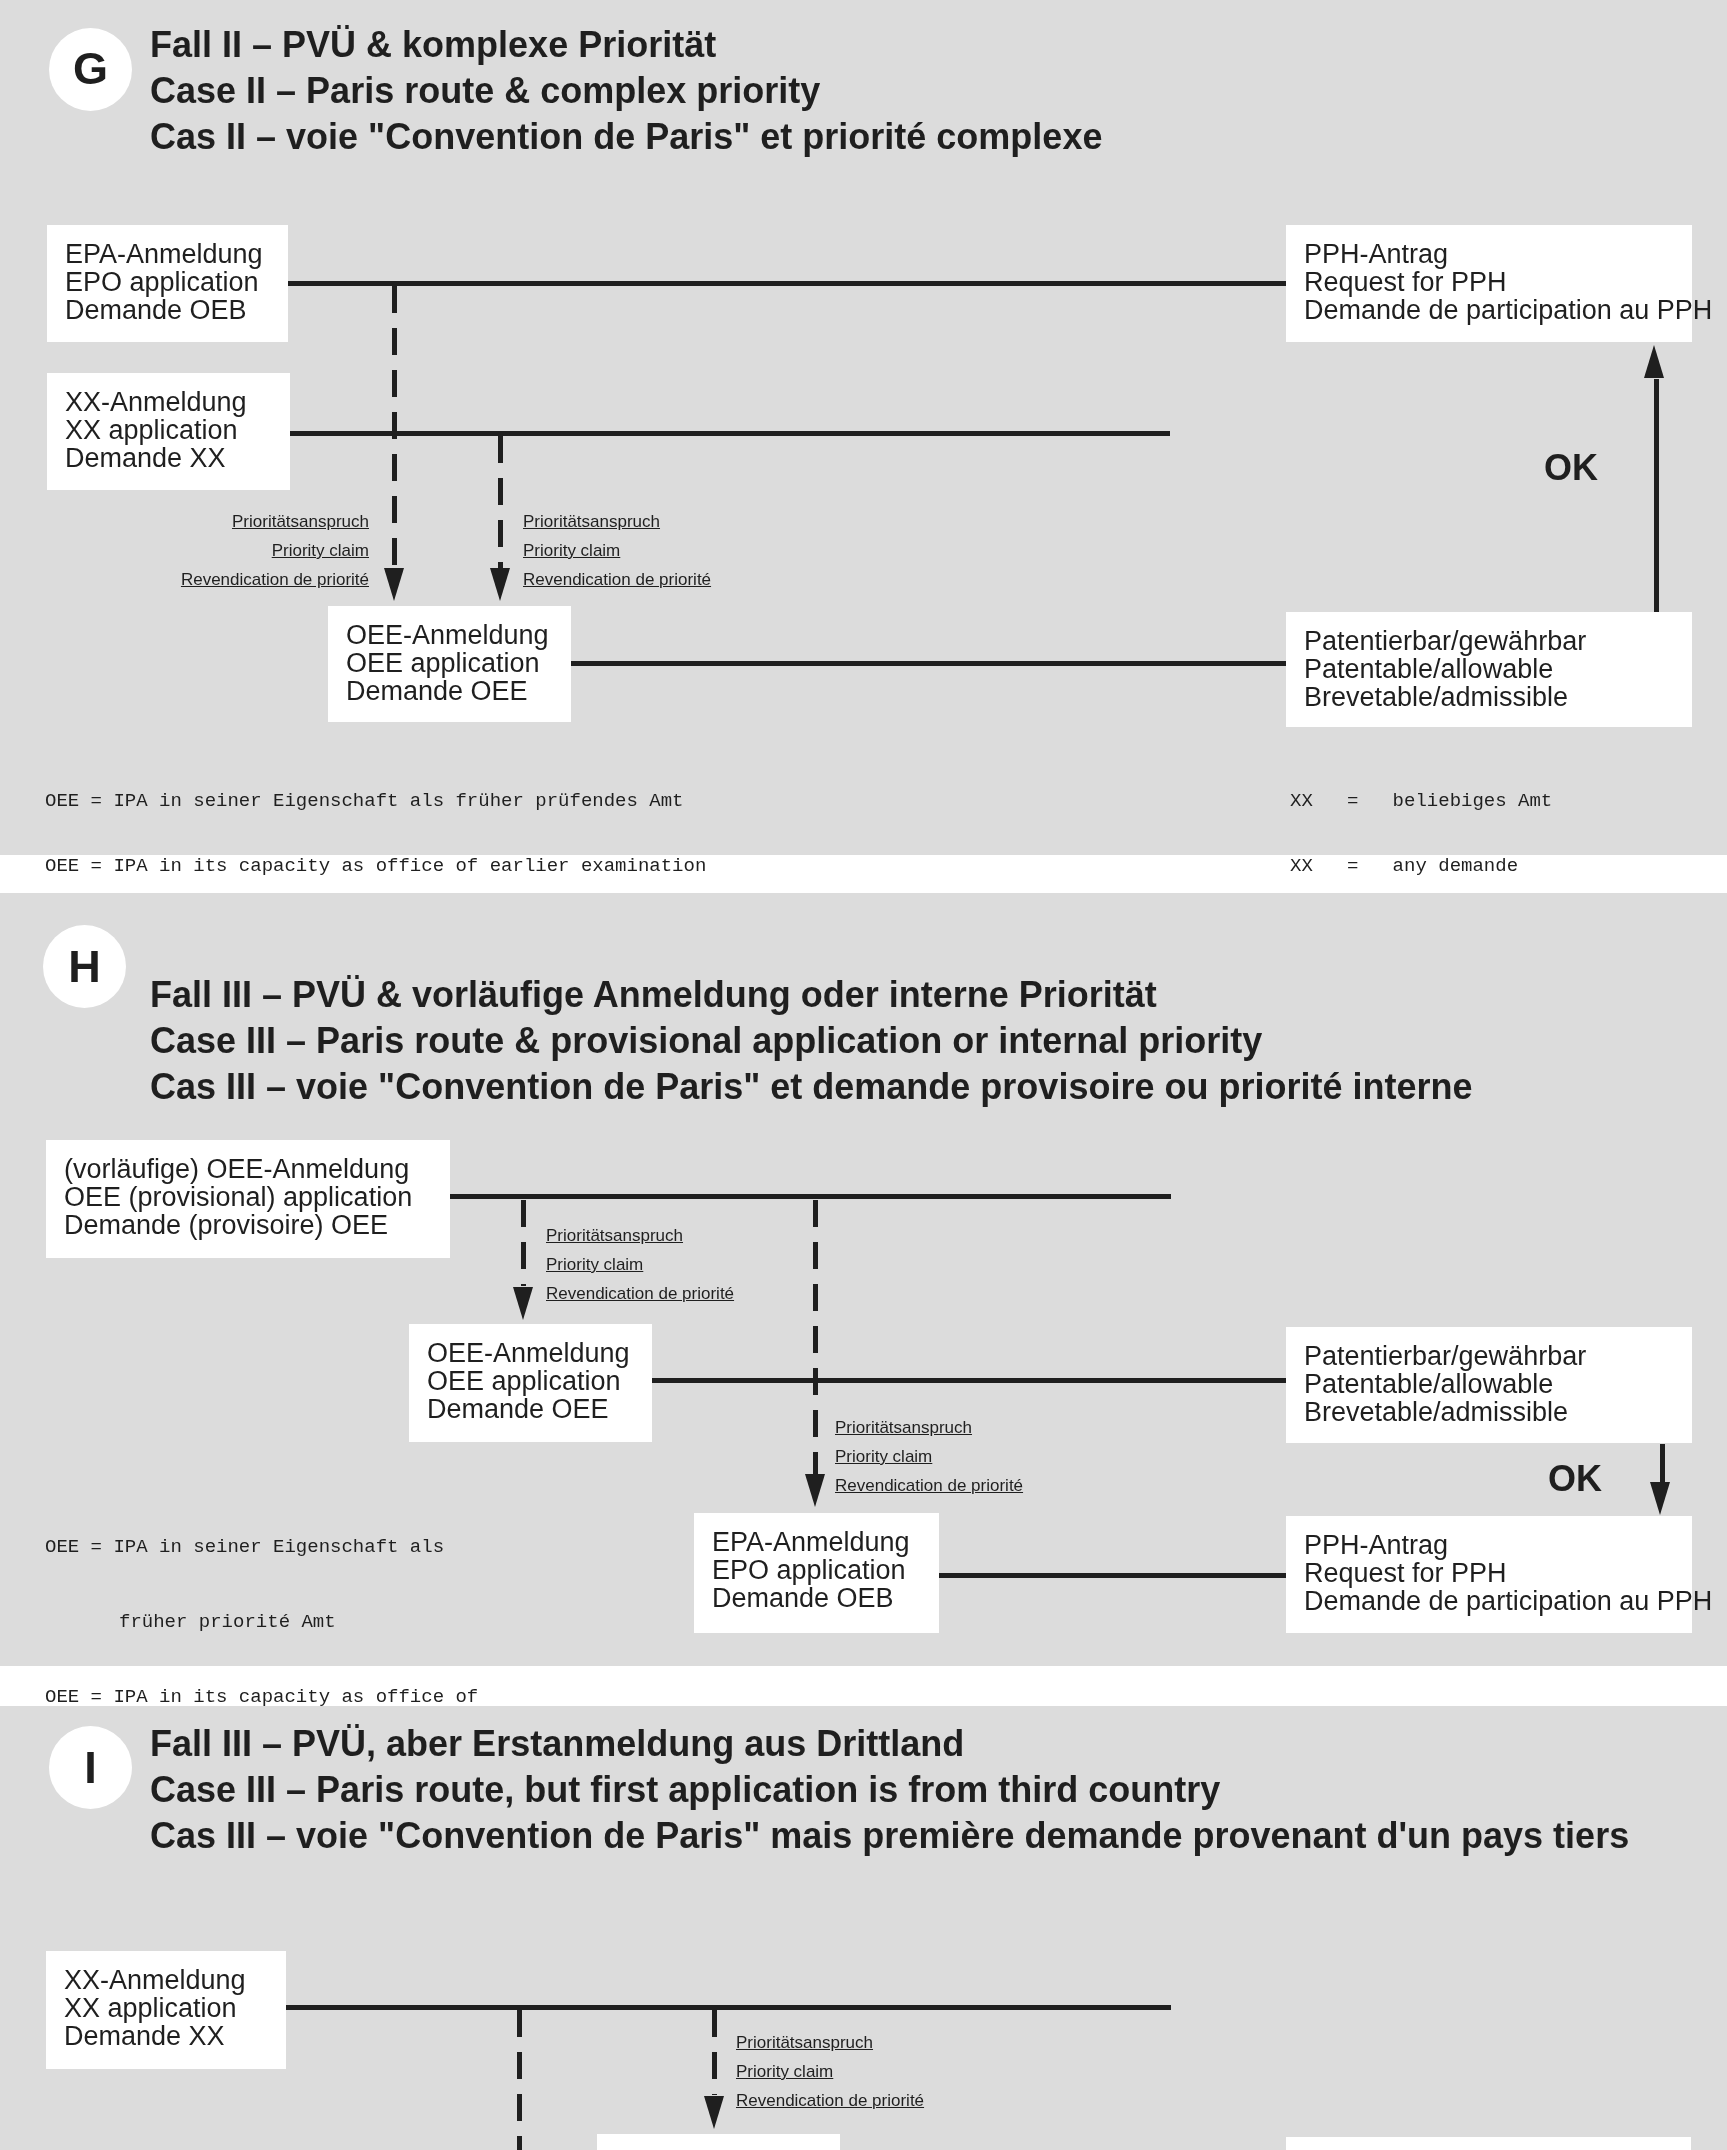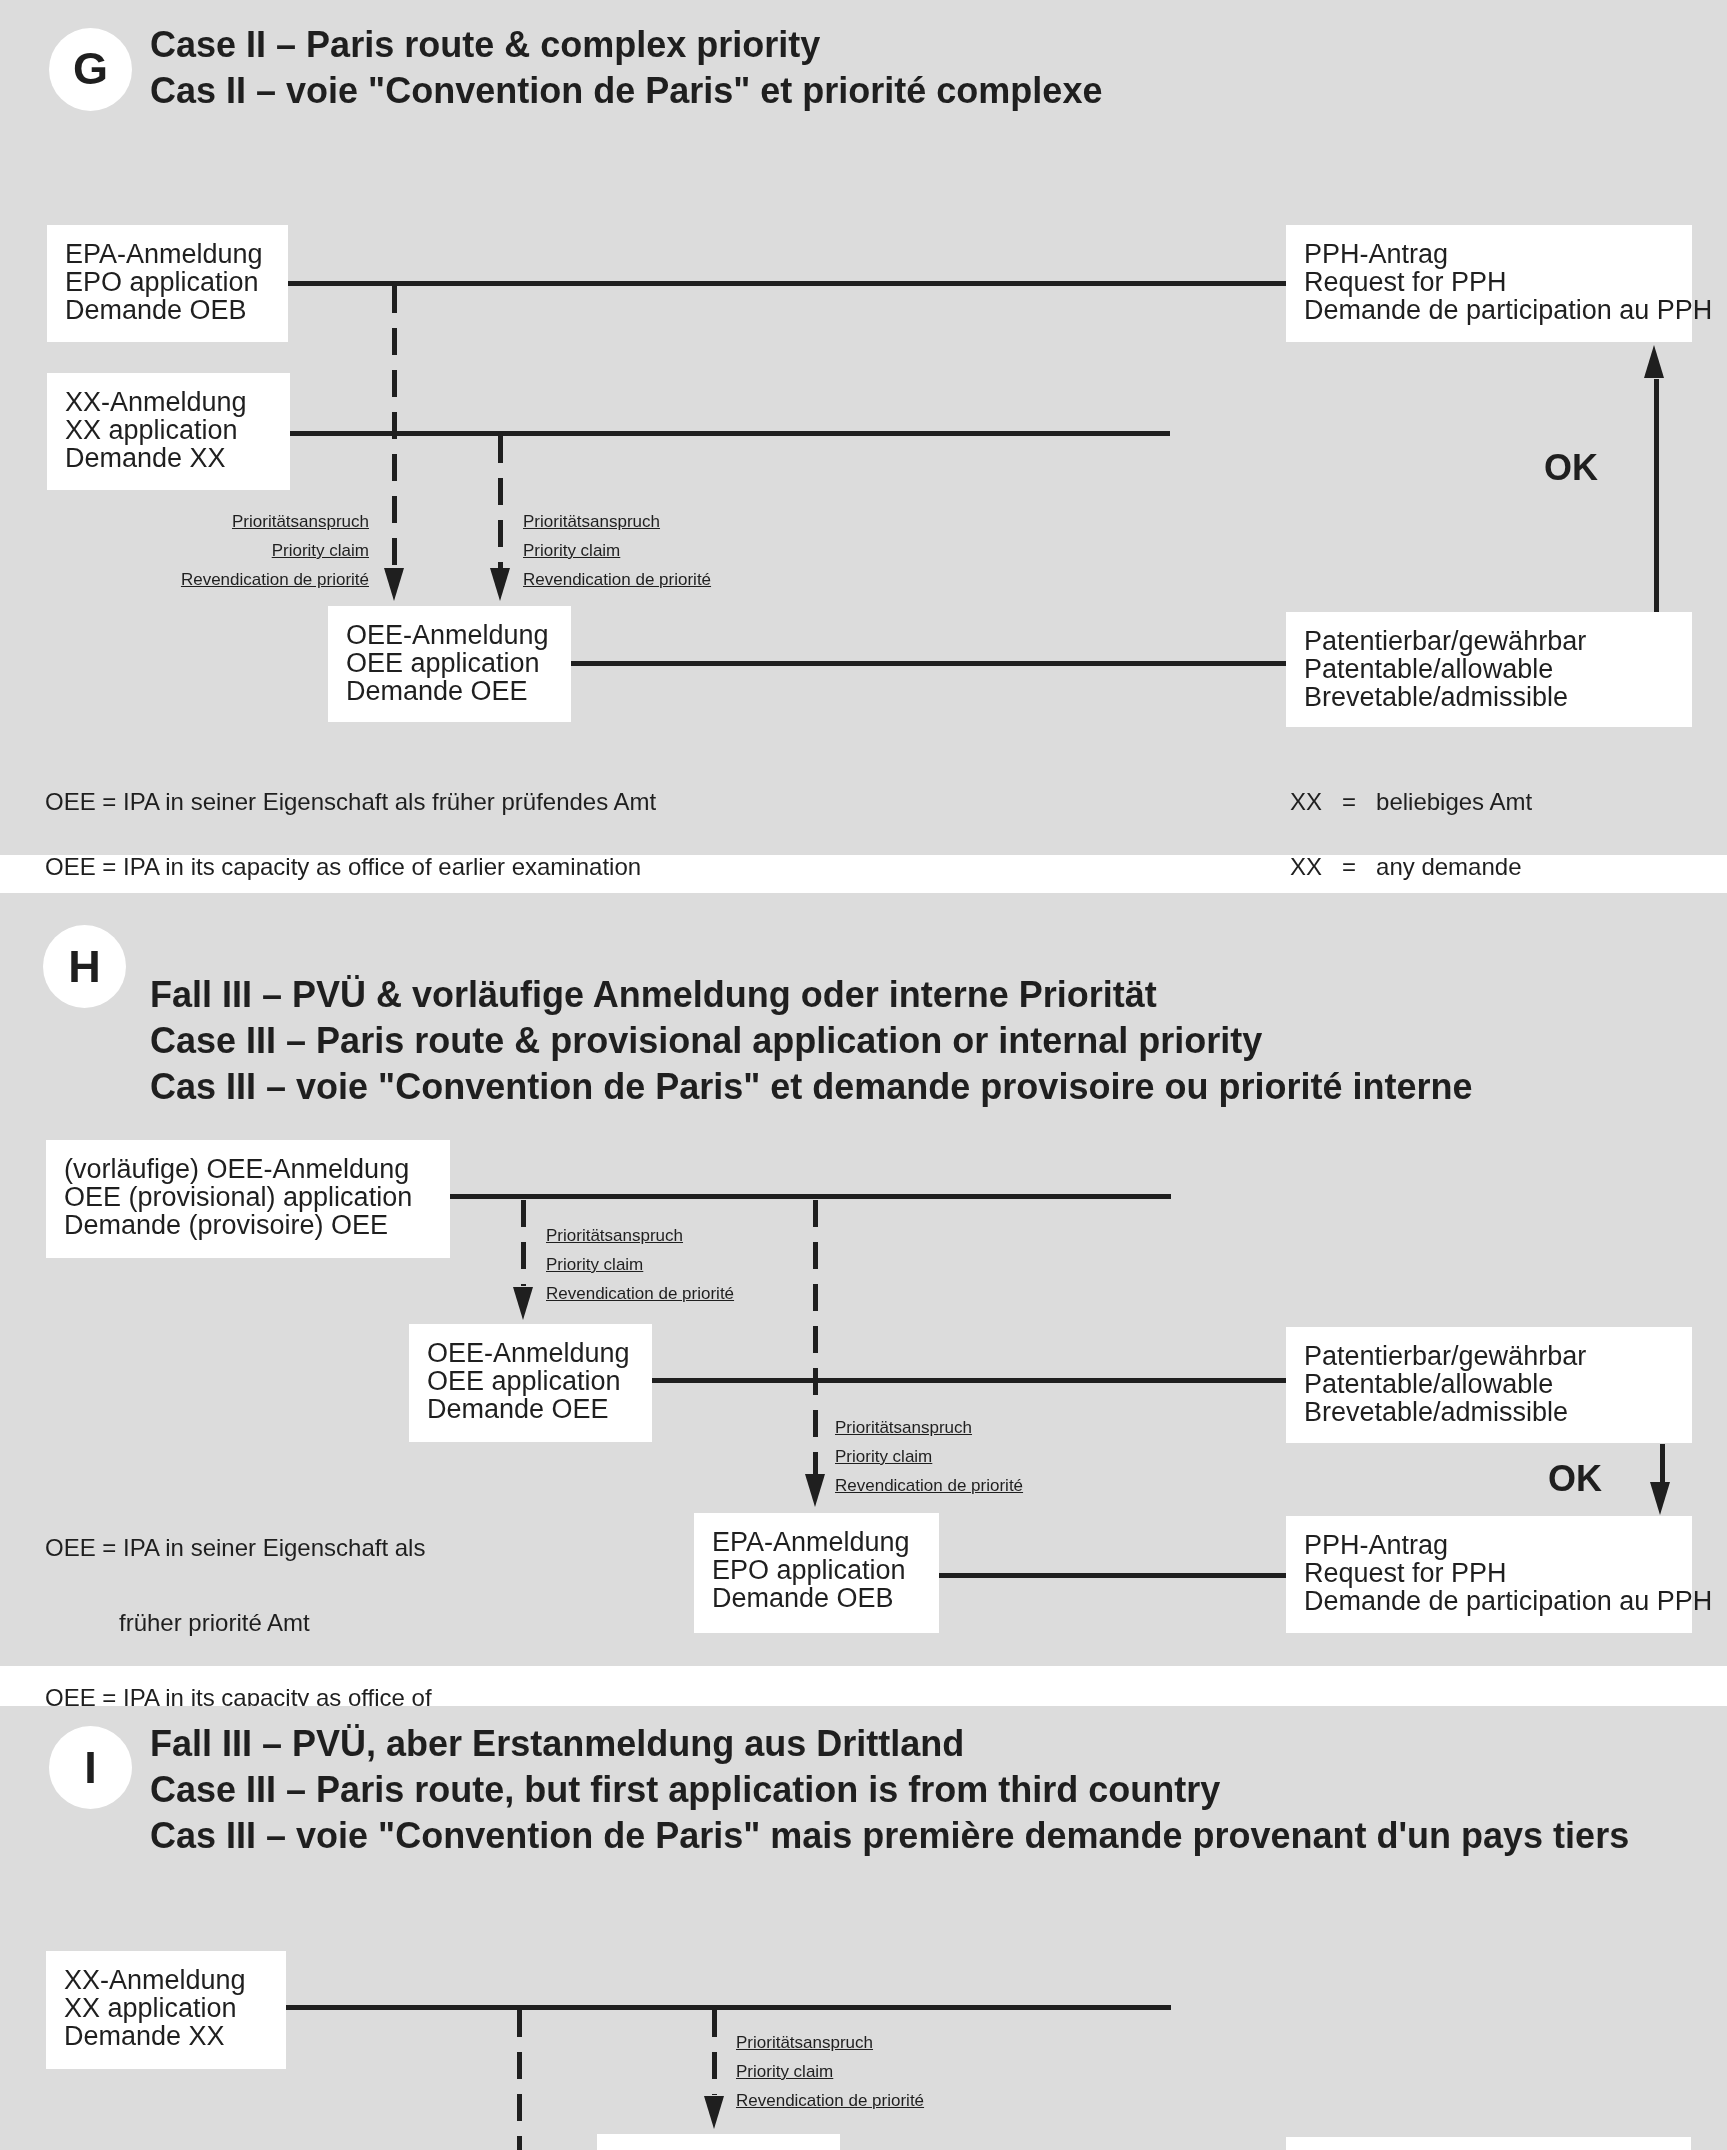--- a/index.html
+++ b/index.html
@@ -78,37 +78,38 @@
 
   .plabel{position:absolute;font-size:17px;line-height:29px;white-space:nowrap;text-decoration:underline;}
   .plabel.right{text-align:right;}
   #g-prio1{left:111px;top:507px;width:258px;}
   #g-prio2{left:523px;top:507px;}
   #h-prio1{left:546px;top:1221px;}
   #h-prio2{left:835px;top:1413px;}
   #i-prio1{left:234px;top:2150px;width:258px;}
   #i-prio2{left:736px;top:2028px;}
 
-  .fnote{position:absolute;font-size:24px;white-space:pre;}
+  .fnote{position:absolute;font-size:19px;white-space:pre;font-family:Liberation Mono, monospace;}
   #g-fn-left{left:45px;top:748px;line-height:21.5px;}
   #g-fn-right{left:1290px;top:748px;line-height:21.5px;}
   #h-fn{left:45px;top:1485px;line-height:25px;}
   #h-fn .ind{padding-left:74px;}
 </style>
 </head>
 <body>
 
 <div id="page">
 
   <div class="panel" id="panel-g"></div>
 
   <div class="badge" id="g-badge">
     <span>G</span>
   </div>
   <div class="title" id="g-title">
+    <div>Fall II – PVÜ &amp; komplexe Priorität</div>
     <div>Case II – Paris route &amp; complex priority</div>
     <div>Cas II – voie "Convention de Paris" et priorité complexe</div>
   </div>
 
   <div class="box" id="g-epa">
     <div>EPA-Anmeldung</div>
     <div>EPO application</div>
     <div>Demande OEB</div>
   </div>
   <div class="box" id="g-pph">

